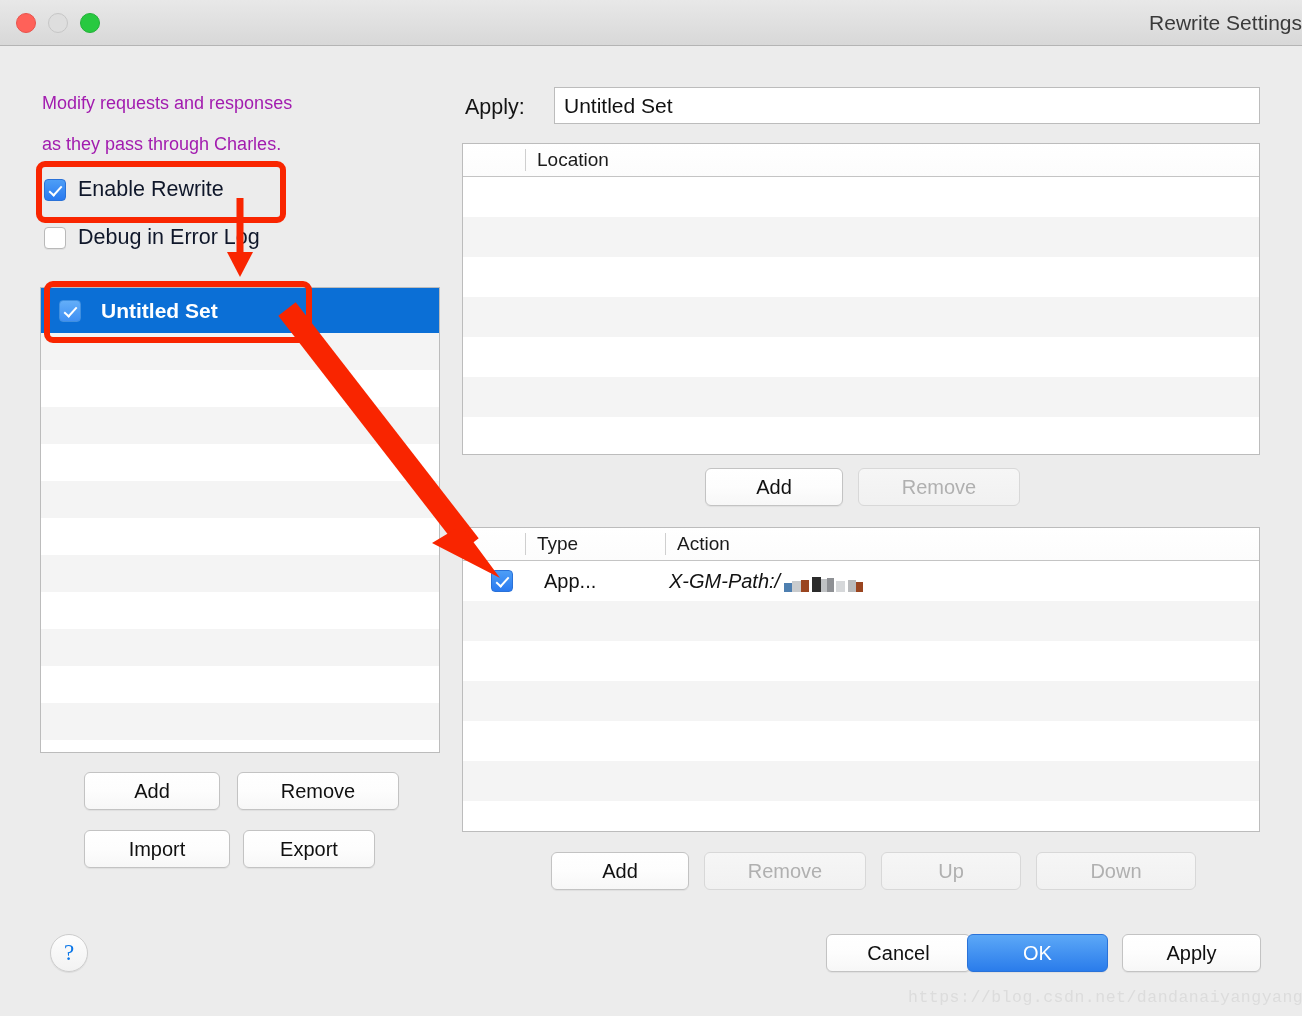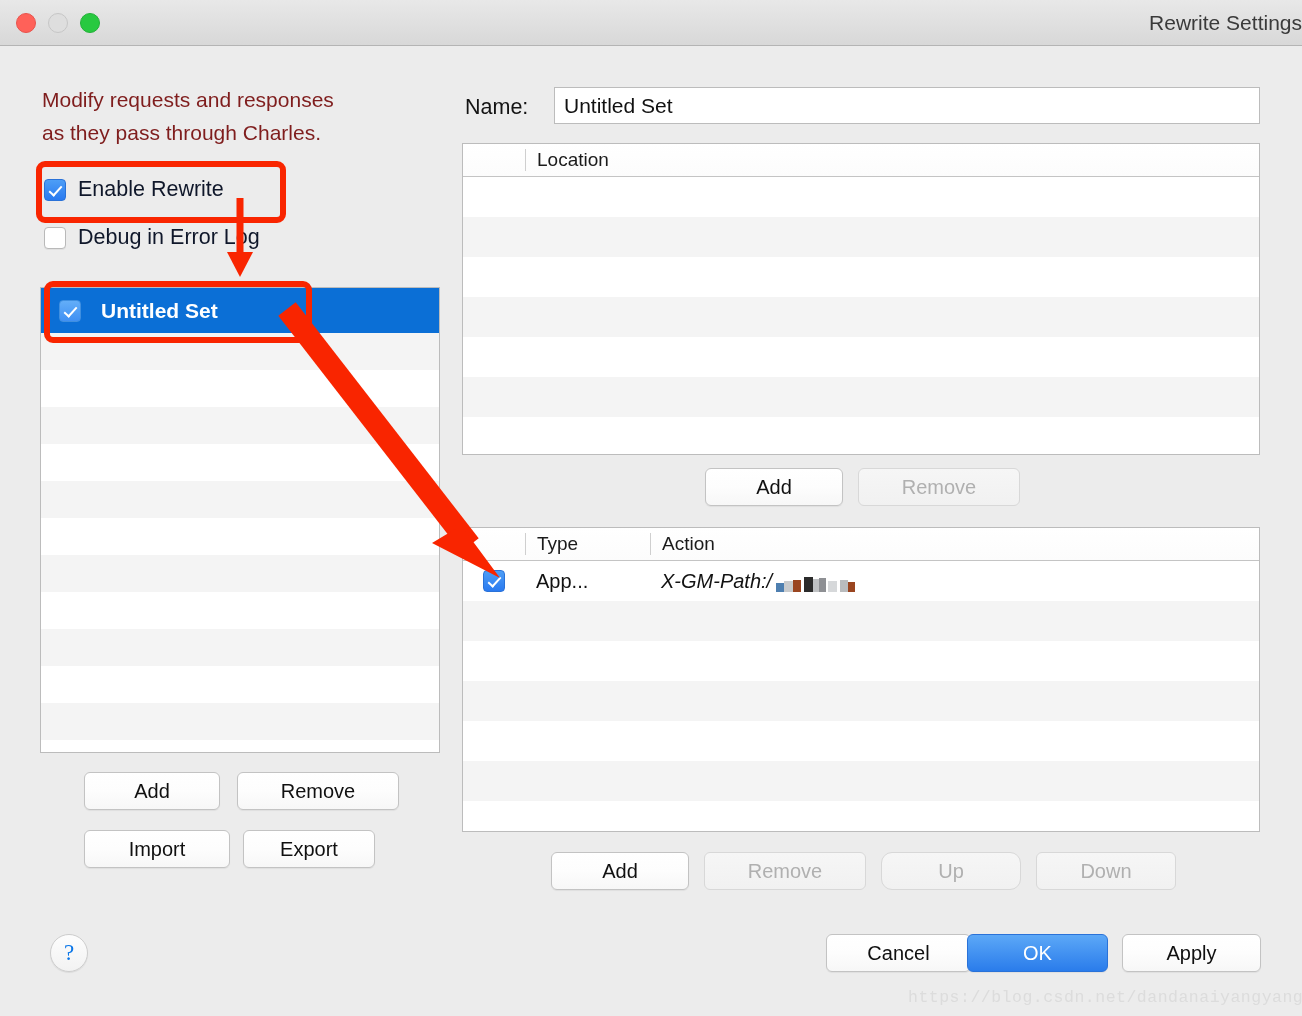--- a/index.html
+++ b/index.html
@@ -50,23 +50,23 @@
     width: 1302px;
     line-height: 45px;
     text-align: right;
     font-size: 21px;
     color: #3a3a3a;
   }
 
   
   .panel-text {
     position: absolute;
-    font-size: 21px;
-    color: #7f1d1d;
-    line-height: 33px;
+    font-size: 18px;
+    color: #a21caf;
+    line-height: 41px;
     white-space: pre-line;
   }
 
   .checkrow {
     position: absolute;
     display: flex;
     align-items: center;
     gap: 12px;
   }
   .cbox {
@@ -337,21 +337,21 @@
       <div class="cbox on"></div>
       <div class="lbl">Untitled Set</div>
     </div>
   </div>
 
   <div class="btn" style="left:84px; top:772px; width:136px; height:38px; line-height:36px;">Add</div>
   <div class="btn" style="left:237px; top:772px; width:162px; height:38px; line-height:36px;">Remove</div>
   <div class="btn" style="left:84px; top:830px; width:146px; height:38px; line-height:36px;">Import</div>
   <div class="btn" style="left:243px; top:830px; width:132px; height:38px; line-height:36px;">Export</div>
 
-  <div class="field-label" style="left:465px; top:95px;">Name:</div>
+  <div class="field-label" style="left:465px; top:95px;">Apply:</div>
   <div class="textfield" style="left:554px; top:87px; width:706px; height:37px;">Untitled Set</div>
 
   <div class="table" style="left:462px; top:143px; width:798px; height:312px;">
     <div class="thead">
       <div class="th nosep" style="width:62px;"></div>
       <div class="th" style="flex:1;">Location</div>
     </div>
     <div class="tbody" id="location-body" style="top:33px;">
         <div class="trow plain" style="height: 40px;"></div>
         <div class="trow alt" style="height: 40px;"></div>
@@ -363,24 +363,24 @@
       </div>
   </div>
 
   <div class="btn" style="left:705px; top:468px; width:138px; height:38px; line-height:36px;">Add</div>
   <div class="btn disabled" style="left:858px; top:468px; width:162px; height:38px; line-height:36px;">Remove</div>
 
   <div class="table" style="left:462px; top:527px; width:798px; height:305px;">
     <div class="thead">
       <div class="th nosep" style="width:62px;"></div>
       <div class="th" style="width:125px;">Type</div>
-      <div class="th" style="flex:1;">Action</div>
+      <div class="th" style="flex:1;margin-left:15px;">Action</div>
     </div>
     <div class="tbody" id="rules-body" style="top:33px;">
-        <div class="trow plain" style="height: 40px;">
+        <div class="trow plain" style="height: 40px; padding-left: 8px;">
           <div class="cell" style="width: 62px; justify-content: center;">
             <div class="cbox on"></div>
           </div>
           <div class="cell" style="width: 125px; padding-left: 11px;">App...</div>
           <div class="cell" style="flex: 1 1 0%; padding-left: 11px; font-style: italic;">
             <span>X-GM-Path:/</span>
             <span class="redact"><svg width="90" height="15">
                 <rect x="0" y="6" width="8" height="9" fill="#4e7fb0"></rect>
                 <rect x="8" y="4" width="9" height="11" fill="#c9cbcd"></rect>
                 <rect x="17" y="3" width="8" height="12" fill="#9a4520"></rect>
@@ -397,22 +397,22 @@
         <div class="trow plain" style="height: 40px;"></div>
         <div class="trow alt" style="height: 40px;"></div>
         <div class="trow plain" style="height: 40px;"></div>
         <div class="trow alt" style="height: 40px;"></div>
         <div class="trow plain" style="height: 40px;"></div>
       </div>
   </div>
 
   <div class="btn" style="left:551px; top:852px; width:138px; height:38px; line-height:36px;">Add</div>
   <div class="btn disabled" style="left:704px; top:852px; width:162px; height:38px; line-height:36px;">Remove</div>
-  <div class="btn disabled" style="left:881px; top:852px; width:140px; height:38px; line-height:36px;border-radius:11px;">Up</div>
-  <div class="btn disabled" style="left:1036px; top:852px; width:140px; height:38px; line-height:36px;">Down</div>
+  <div class="btn disabled" style="left:881px; top:852px; width:140px; height:38px; line-height:36px;">Up</div>
+  <div class="btn disabled" style="left:1036px; top:852px; width:160px; height:38px; line-height:36px;">Down</div>
 
   <div class="helpbtn" style="left:50px; top:934px;">
     <span>?</span>
   </div>
 
   <div class="btn" style="left:806px; top:934px; width:145px; height:38px; line-height:36px;margin-left:20px;">Cancel</div>
   <div class="btn primary" style="left:967px; top:934px; width:141px; height:38px; line-height:36px;">OK</div>
   <div class="btn" style="left:1122px; top:934px; width:139px; height:38px; line-height:36px;">Apply</div>
 
   <div class="watermark" style="left:908px; top:988px;">https://blog.csdn.net/dandanaiyangyang</div>

